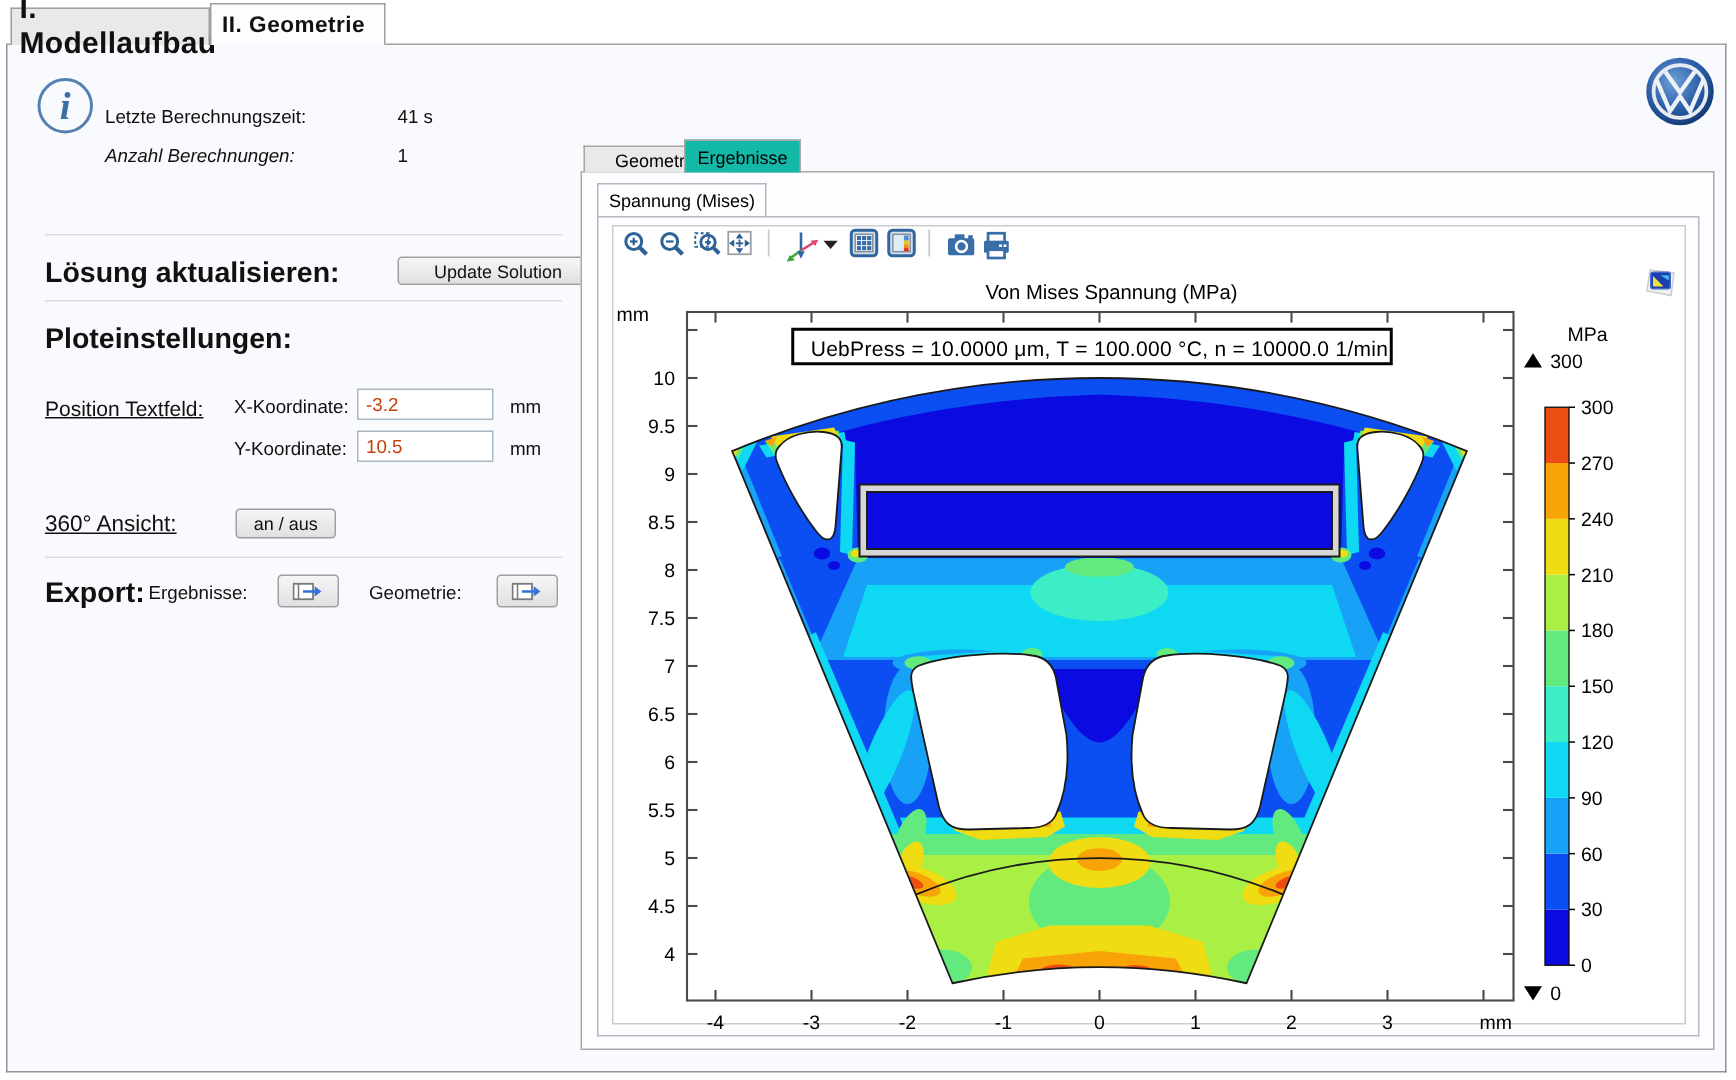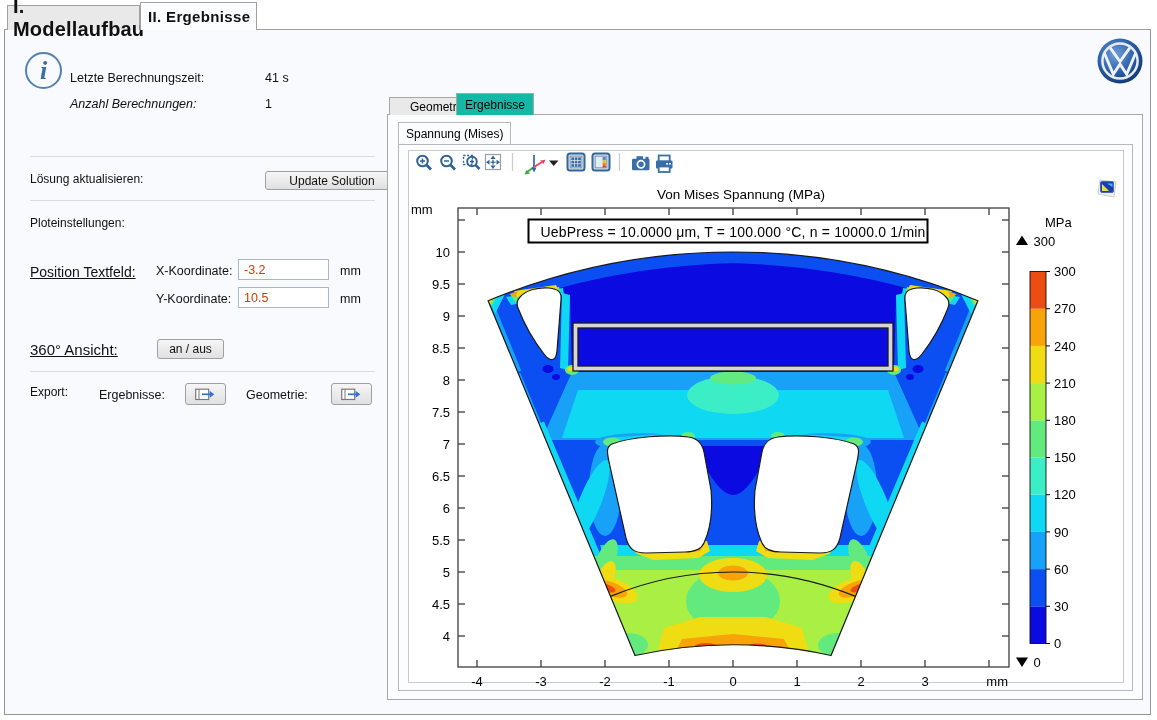--- a/index.html
+++ b/index.html
@@ -6,41 +6,41 @@
 html,body { width:1157px; height:720px; background:#ffffff; font-family:"Liberation Sans",sans-serif; overflow:hidden; }
 .abs { position:absolute; }
 #stage { position:relative; width:1157px; height:720px; }
 
 .maintab { position:absolute; font-weight:bold; font-size:15px; color:#111; padding:0 9px; display:flex; align-items:center; }
 #tab1 { left:7px; top:5px; width:133px; height:25px; background:#e9e9e9; border:1px solid #a0a0a0; border-bottom:none; font-size:20px; letter-spacing:0.2px; padding:0 0 0 5px; }
 #tab2 { left:140px; top:2px; width:117px; height:28px; background:#fcfdfe; border:1px solid #a0a0a0; border-bottom:none; z-index:5; font-size:15px; letter-spacing:0.35px; padding:0 0 0 7px; }
 #content { position:absolute; left:4px; top:29px; width:1147px; height:686px; background:#f9fafd; border:1px solid #909498; border-top:1px solid #a0a0a0; }
 
 .lab12 { position:absolute; font-size:12.5px; color:#111; }
-.bold15 { position:absolute; font-size:12px; font-weight:normal; color:#111; }
+.bold15 { position:absolute; font-size:19px; font-weight:bold; color:#111; }
 .und15 { position:absolute; font-size:15px; color:#111; text-decoration:underline; }
 .sep { position:absolute; left:30px; width:345px; height:1px; background:#d9dbde; }
 .btn { position:absolute; background:linear-gradient(#f6f6f6,#ececec 45%,#e0e0e0); border:1px solid #9d9fa2; border-radius:3px; font-size:12px; color:#111; display:flex; align-items:center; justify-content:center; }
 .inp { position:absolute; background:#fff; border:1px solid #a9b8c5; font-size:12.5px; color:#c2410c; padding-left:5px; display:flex; align-items:center; }
 
 #infoc { position:absolute; left:25px; top:52px; width:37px; height:37px; border-radius:50%; border:2px solid #5580b3; color:#3a6ea5; font-family:"Liberation Serif",serif; font-style:italic; font-weight:bold; font-size:26px; display:flex; align-items:center; justify-content:center; }
 
 #rtab1 { position:absolute; left:389px; top:97px; height:18px; background:#e9e9e9; border:1px solid #a8a8a8; border-bottom:none; font-size:12px; padding:0 20px; display:flex; align-items:center; }
 #rtab2 { position:absolute; left:456px; top:93px; height:22px; background:#14b8a6; border:1px solid #a8a8a8; border-bottom:none; font-size:12px; padding:0 8px; display:flex; align-items:center; z-index:5; }
 #rpanel { position:absolute; left:387px; top:114px; width:756px; height:586px; background:#fcfdfe; border:1px solid #a8a8a8; }
 #stab { position:absolute; left:398px; top:122px; height:22px; background:#fcfdfe; border:1px solid #b5b9bd; border-bottom:none; font-size:12px; padding:0 7px; display:flex; align-items:center; z-index:5; }
 #spanel { position:absolute; left:398px; top:144px; width:735px; height:547px; background:#fcfdfe; border:1px solid #b5b9bd; }
 #plotbox { position:absolute; left:408px; top:150px; width:716px; height:533px; background:#ffffff; border:1px solid #c9cbcf; }
 </style>
 </head>
 <body>
 <div id="stage">
   <div id="content"></div>
   <div class="maintab" id="tab1">I. Modellaufbau</div>
-  <div class="maintab" id="tab2">II. Ergebnisse</div>
+  <div class="maintab" id="tab2">II. Geometrie</div>
 
   <div id="infoc">i</div>
   <div class="lab12" style="left:70px; top:71px;">Letzte Berechnungszeit:</div>
   <div class="lab12" style="left:265px; top:71px;">41 s</div>
   <div class="lab12" style="left:70px; top:97px;font-style:italic;">Anzahl Berechnungen:</div>
   <div class="lab12" style="left:265px; top:97px;">1</div>
 
   <div class="sep" style="top:156px;"></div>
   <div class="bold15" style="left:30px; top:172px;">Lösung aktualisieren:</div>
   <div class="btn" style="left:265px; top:171px; width:134px; height:19px;">Update Solution</div>

